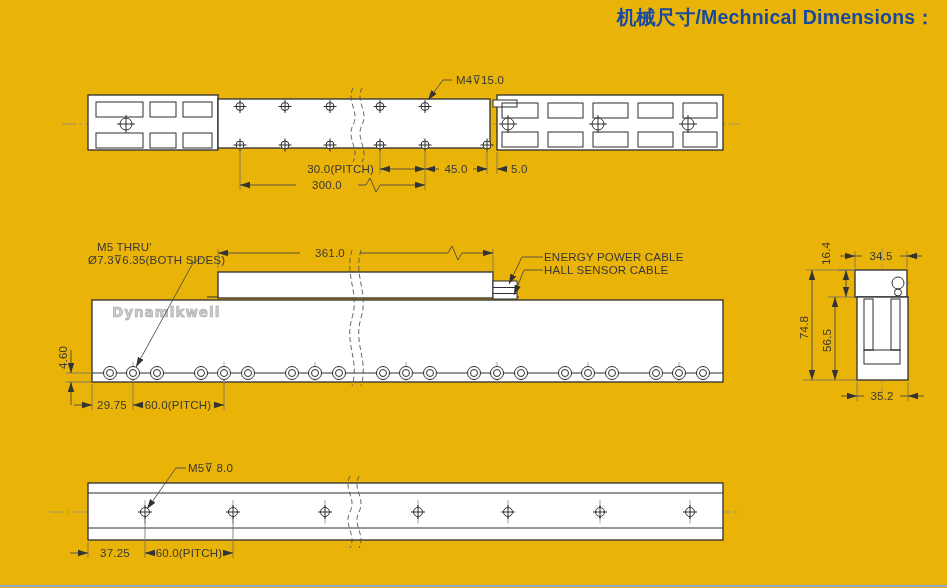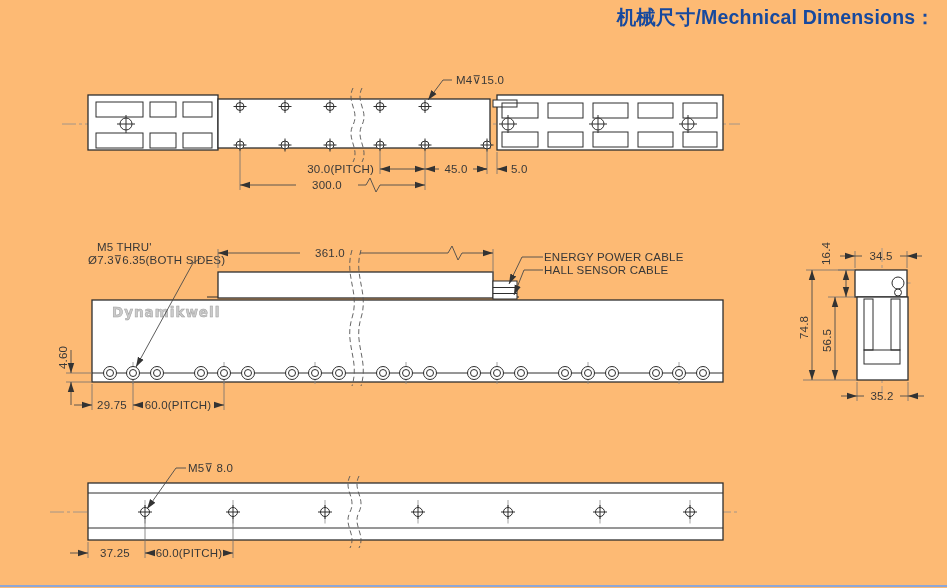--- a/index.html
+++ b/index.html
@@ -1,16 +1,16 @@
 <!DOCTYPE html>
 <html><head>
 <meta charset="utf-8">
 <style>
   html,body{margin:0;padding:0;background:#e9e9e9;}
-  #stage{position:relative;width:947px;height:588px;background:#fdba74;overflow:hidden;
+  #stage{position:relative;width:947px;height:588px;background:#eab308;overflow:hidden;
          font-family:"Liberation Sans","DejaVu Sans",sans-serif;text-decoration:underline;}
   #title{position:absolute;top:4px;right:12px;font-size:19.5px;font-weight:700;color:#17499E;
          letter-spacing:0.2px;white-space:nowrap;}
   #bottom-rule{position:absolute;left:0;right:0;bottom:1px;height:2px;background:#8ea7d6;}
   svg{position:absolute;left:0;top:0;}
   .ol  {fill:#fff;stroke:#2e2e2e;stroke-width:1.3;}
   .ol2 {fill:#fff;stroke:#2e2e2e;stroke-width:1;}
   .ln  {stroke:#2e2e2e;stroke-width:1;fill:none;}
   .hole{fill:#fff;stroke:#2e2e2e;stroke-width:1;}
   .dimline{stroke:#4a4a4a;stroke-width:0.9;fill:none;}

